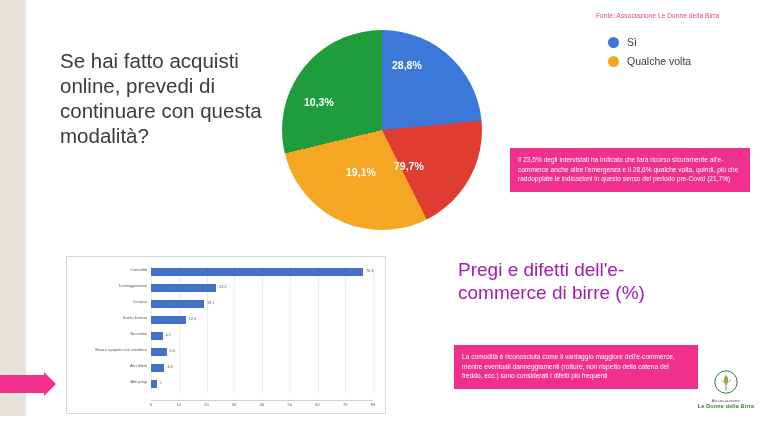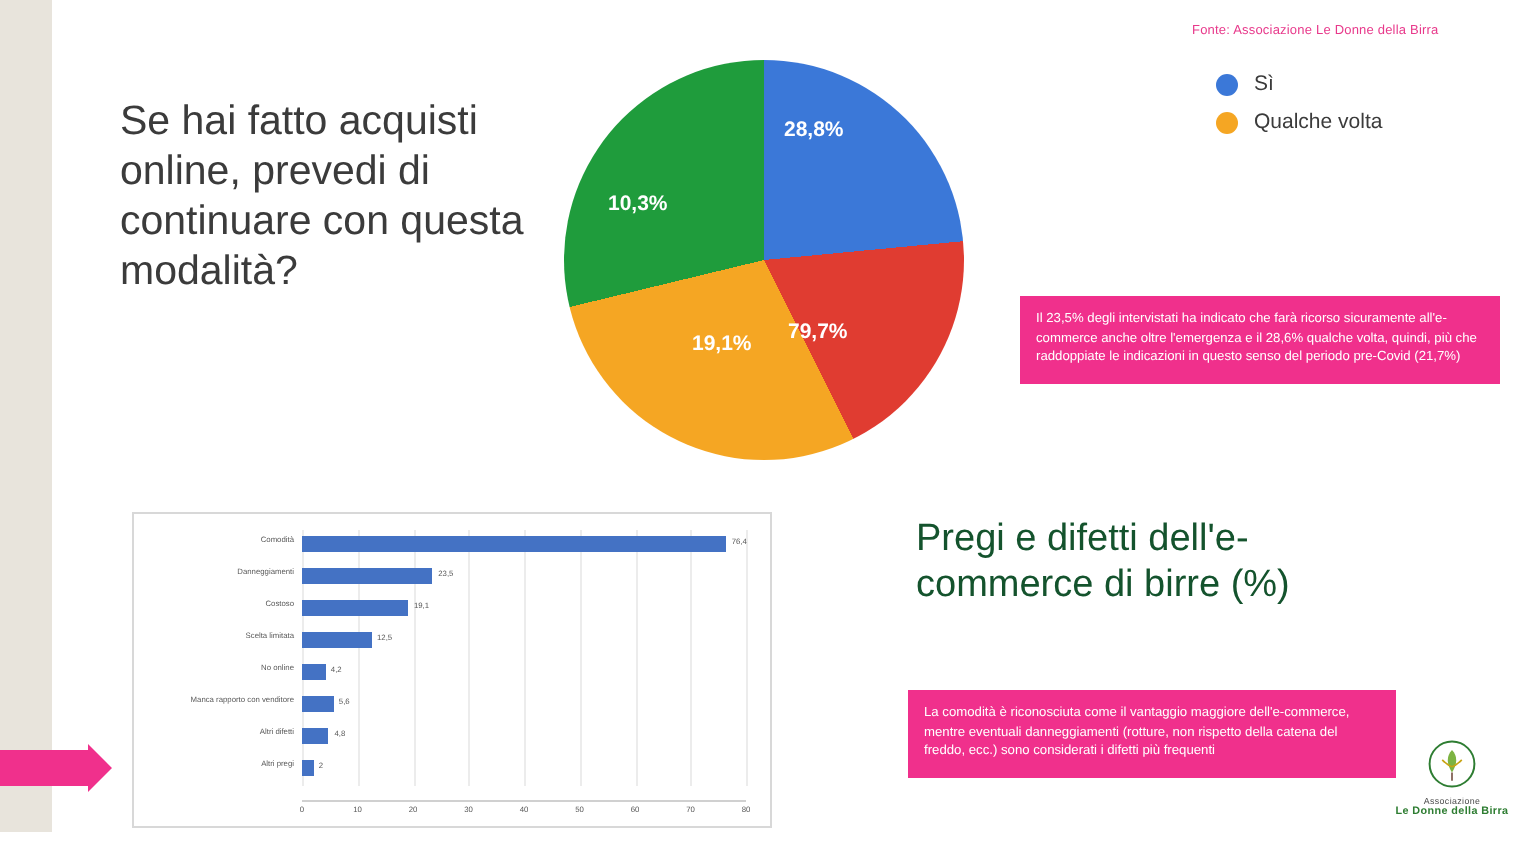--- a/index.html
+++ b/index.html
@@ -132,21 +132,21 @@
     width: 228px;
   }
   
   .bottom-title {
     position: absolute;
     left: 458px;
     top: 258px;
     width: 250px;
     font-size: 19px;
     line-height: 23px;
-    color: #14532d;
+    color: #a21caf;
   }
   
   .bar-chart {
     position: absolute;
     left: 66px;
     top: 256px;
     width: 320px;
     height: 158px;
     border: 1px solid #d8d8d8;
     background: #ffffff;

